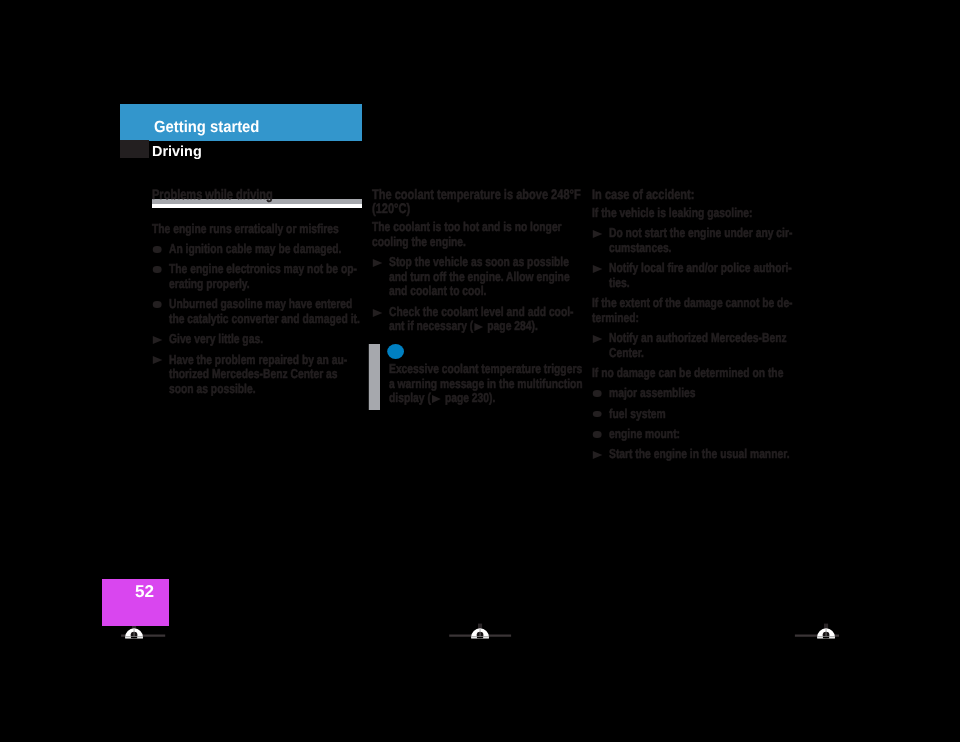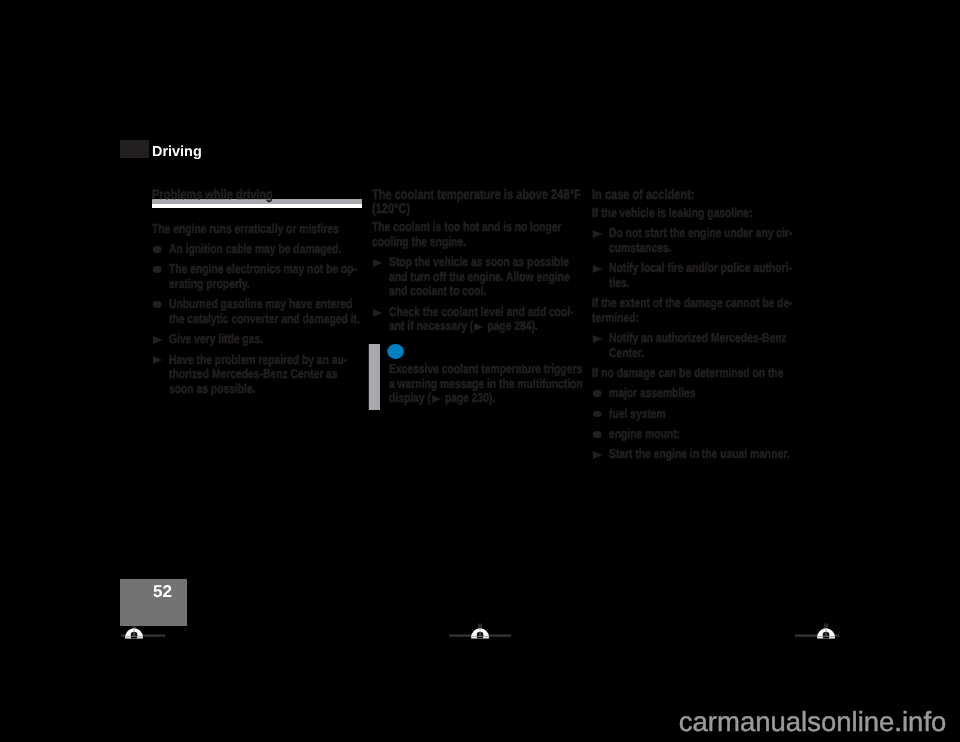--- a/index.html
+++ b/index.html
@@ -32,31 +32,34 @@
   .dot{display:block;width:10.4px;height:6.6px;border-radius:50%;background:#231f20;margin-top:4.0px;margin-left:1.2px;}
   .tri{display:block;width:0;height:0;border-left:12.9px solid #231f20;border-top:4.9px solid transparent;border-bottom:4.9px solid transparent;margin-top:3.8px;margin-left:1.3px;}
   .ptri{display:inline-block;width:0;height:0;border-left:11.6px solid #231f20;border-top:4.6px solid transparent;border-bottom:4.6px solid transparent;vertical-align:-0.6px;margin:0 1.6px 0 1.4px;}
   p.lead.sp{margin-top:5.78px;}
 
   .note{position:relative;margin-top:10px;padding-left:21.25px;}
   .note .bar{position:absolute;left:-4.2px;top:0px;width:13.9px;height:65.5px;background:#a6a8ad;}
   .note .circ{width:21.4px;height:15.2px;border-radius:50%;background:#0080c2;margin:0px 0 2.9px -2.5px;}
   .note p{margin:0;}
 
-  .pagenum{position:absolute;left:120px;top:578.7px;width:67px;height:47.1px;background:#737373;}
+  .pagenum{position:absolute;left:102px;top:578.7px;width:67px;height:47.1px;background:#d946ef;}
   .pagenum .n{position:absolute;left:33.0px;top:2.8px;color:#ffffff;font-size:17.2px;font-weight:bold;
               transform:scaleX(0.995);transform-origin:0 0;}
 
   .wm{position:absolute;left:678.8px;top:706.2px;color:#9a9a9a;font-size:27.5px;white-space:nowrap;-webkit-text-stroke:0.45px #9a9a9a;}
   .regmarks{position:absolute;left:0;top:0;}
 </style>
 </head>
 <body>
 
 <div class="page">
+  <div class="bluebar">
+    <div class="t">Getting started</div>
+  </div>
   <div class="tab"></div>
   <div class="chapter">Driving</div>
   <div class="rule"></div>
 
   <div class="col c1">
       <h2 class="sec">Problems while driving</h2>
       <div class="gap-rule"></div>
       <ul class="bl">
         <p class="lead">The engine runs erratically or misfires</p>
         <li class="item"><span class="mk">
@@ -155,14 +158,13 @@
       <rect x="825.70" y="628.4" width="0.7" height="7.6" fill="#8f8f8f"></rect>
       <rect x="817.05" y="636.25" width="18" height="1.0" fill="#a0a0a0"></rect>
       <rect x="822.95" y="636.9" width="6.2" height="1.6" fill="#000000"></rect>
     </g>
   </svg>
 
   <div class="pagenum">
     <div class="n">52</div>
   </div>
 
-  <div class="wm">carmanualsonline.info</div>
 </div>
 
 </body></html>

